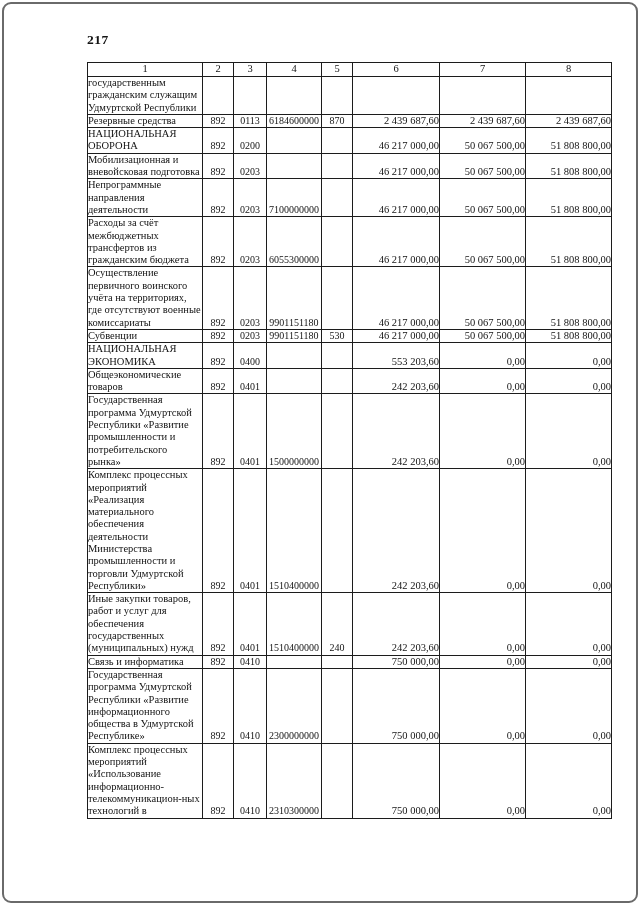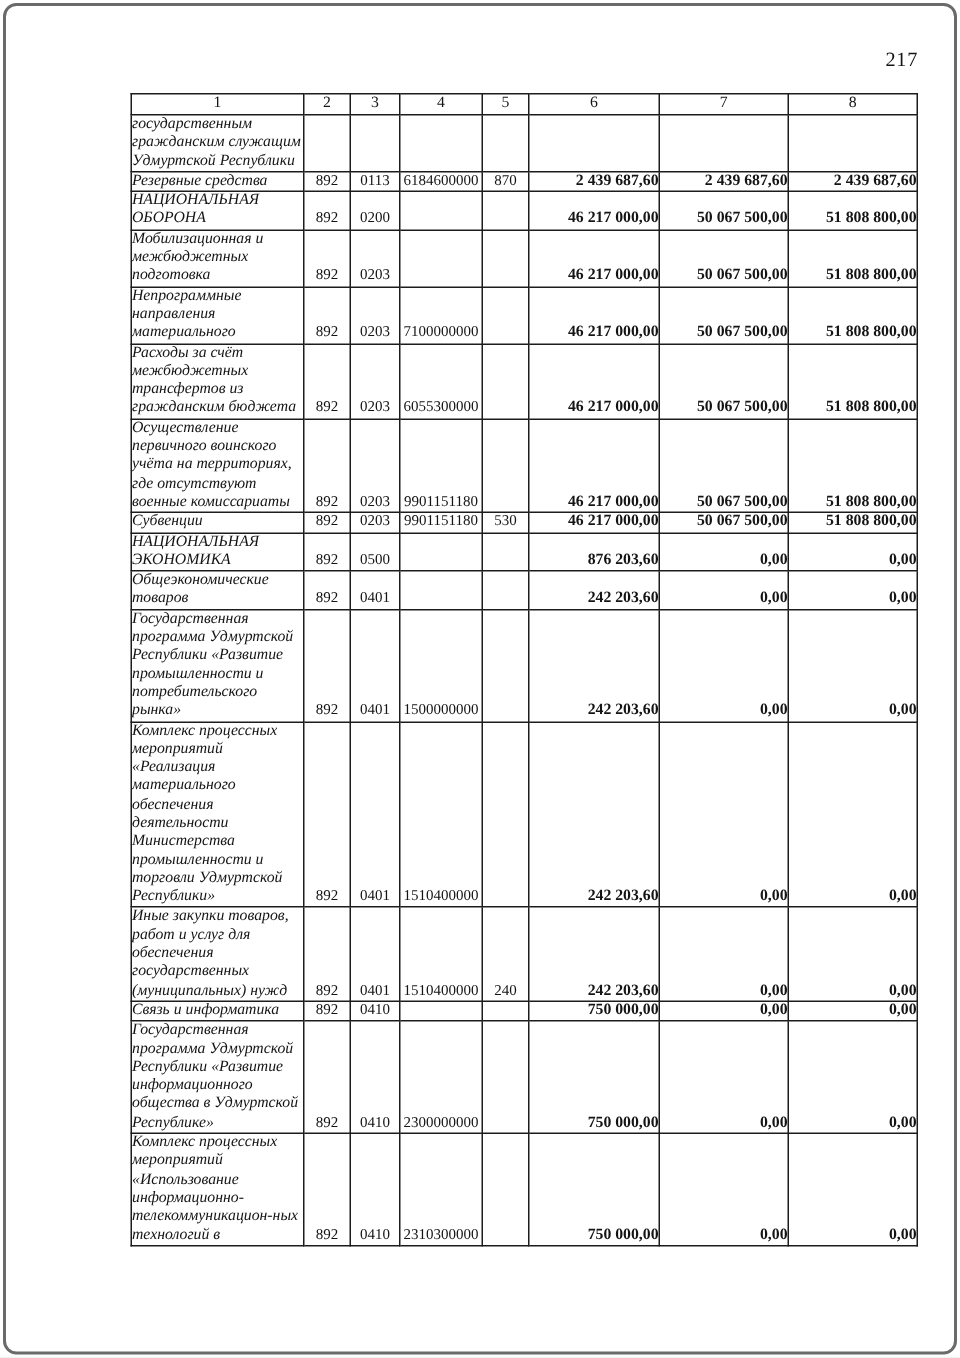--- a/index.html
+++ b/index.html
@@ -18,23 +18,24 @@
     inset: 2px;
     border: 2px solid #6a6a6a;
     border-radius: 9px;
     pointer-events: none;
   }
   .page-number {
     position: absolute;
     top: 32px;
     left: 87px;
     width: 525px;
-    text-align: right;
+    text-align: left;
     font-size: 13.5px;
     letter-spacing: 0.5px;
+    font-weight: bold;
   }
   table.budget {
     position: absolute;
     left: 87px;
     top: 62px;
     width: 525px;
     border-collapse: collapse;
     table-layout: fixed;
     font-size: 10.5px;
     line-height: 12.3px;
@@ -49,35 +50,33 @@
     font-weight: normal;
     text-align: center;
     height: 13px;
     font-size: 10.5px;
   }
   td.c-name {
     text-align: left;
     vertical-align: top;
     padding: 0 2px 1px 3px;
     word-wrap: break-word;
-    font-style: italic;
   }
   td.c-code {
     text-align: center;
     vertical-align: bottom;
     padding: 0 1px 1px 1px;
     white-space: nowrap;
     font-size: 10px;
   }
   td.c-amount {
     text-align: right;
     vertical-align: bottom;
     padding: 0 3px 1px 0;
     white-space: nowrap;
-    font-weight: bold;
   }
 </style>
 </head>
 <body>
 
 <div class="doc">
   <div class="frame"></div>
   <div class="page-number">217</div>
   <table class="budget">
     <colgroup>
@@ -127,31 +126,31 @@
           <td class="c-name">НАЦИОНАЛЬНАЯ ОБОРОНА</td>
           <td class="c-code">892</td>
           <td class="c-code">0200</td>
           <td class="c-code"></td>
           <td class="c-code"></td>
           <td class="c-amount">46 217 000,00</td>
           <td class="c-amount">50 067 500,00</td>
           <td class="c-amount">51 808 800,00</td>
         </tr>
         <tr>
-          <td class="c-name">Мобилизационная и межбюджетных подготовка</td>
-          <td class="c-code">892</td>
-          <td class="c-code">0203</td>
-          <td class="c-code"></td>
-          <td class="c-code"></td>
-          <td class="c-amount">46 217 000,00</td>
-          <td class="c-amount">50 067 500,00</td>
-          <td class="c-amount">51 808 800,00</td>
-        </tr>
-        <tr>
-          <td class="c-name">Непрограммные направления материального</td>
+          <td class="c-name">Мобилизационная и вневойсковая подготовка</td>
+          <td class="c-code">892</td>
+          <td class="c-code">0203</td>
+          <td class="c-code"></td>
+          <td class="c-code"></td>
+          <td class="c-amount">46 217 000,00</td>
+          <td class="c-amount">50 067 500,00</td>
+          <td class="c-amount">51 808 800,00</td>
+        </tr>
+        <tr>
+          <td class="c-name">Непрограммные направления деятельности</td>
           <td class="c-code">892</td>
           <td class="c-code">0203</td>
           <td class="c-code">7100000000</td>
           <td class="c-code"></td>
           <td class="c-amount">46 217 000,00</td>
           <td class="c-amount">50 067 500,00</td>
           <td class="c-amount">51 808 800,00</td>
         </tr>
         <tr>
           <td class="c-name">Расходы за счёт межбюджетных трансфертов из гражданским бюджета</td>
@@ -179,24 +178,24 @@
           <td class="c-code">0203</td>
           <td class="c-code">9901151180</td>
           <td class="c-code">530</td>
           <td class="c-amount">46 217 000,00</td>
           <td class="c-amount">50 067 500,00</td>
           <td class="c-amount">51 808 800,00</td>
         </tr>
         <tr>
           <td class="c-name">НАЦИОНАЛЬНАЯ ЭКОНОМИКА</td>
           <td class="c-code">892</td>
-          <td class="c-code">0500</td>
-          <td class="c-code"></td>
-          <td class="c-code"></td>
-          <td class="c-amount">876 203,60</td>
+          <td class="c-code">0400</td>
+          <td class="c-code"></td>
+          <td class="c-code"></td>
+          <td class="c-amount">553 203,60</td>
           <td class="c-amount">0,00</td>
           <td class="c-amount">0,00</td>
         </tr>
         <tr>
           <td class="c-name">Общеэкономические товаров</td>
           <td class="c-code">892</td>
           <td class="c-code">0401</td>
           <td class="c-code"></td>
           <td class="c-code"></td>
           <td class="c-amount">242 203,60</td>

